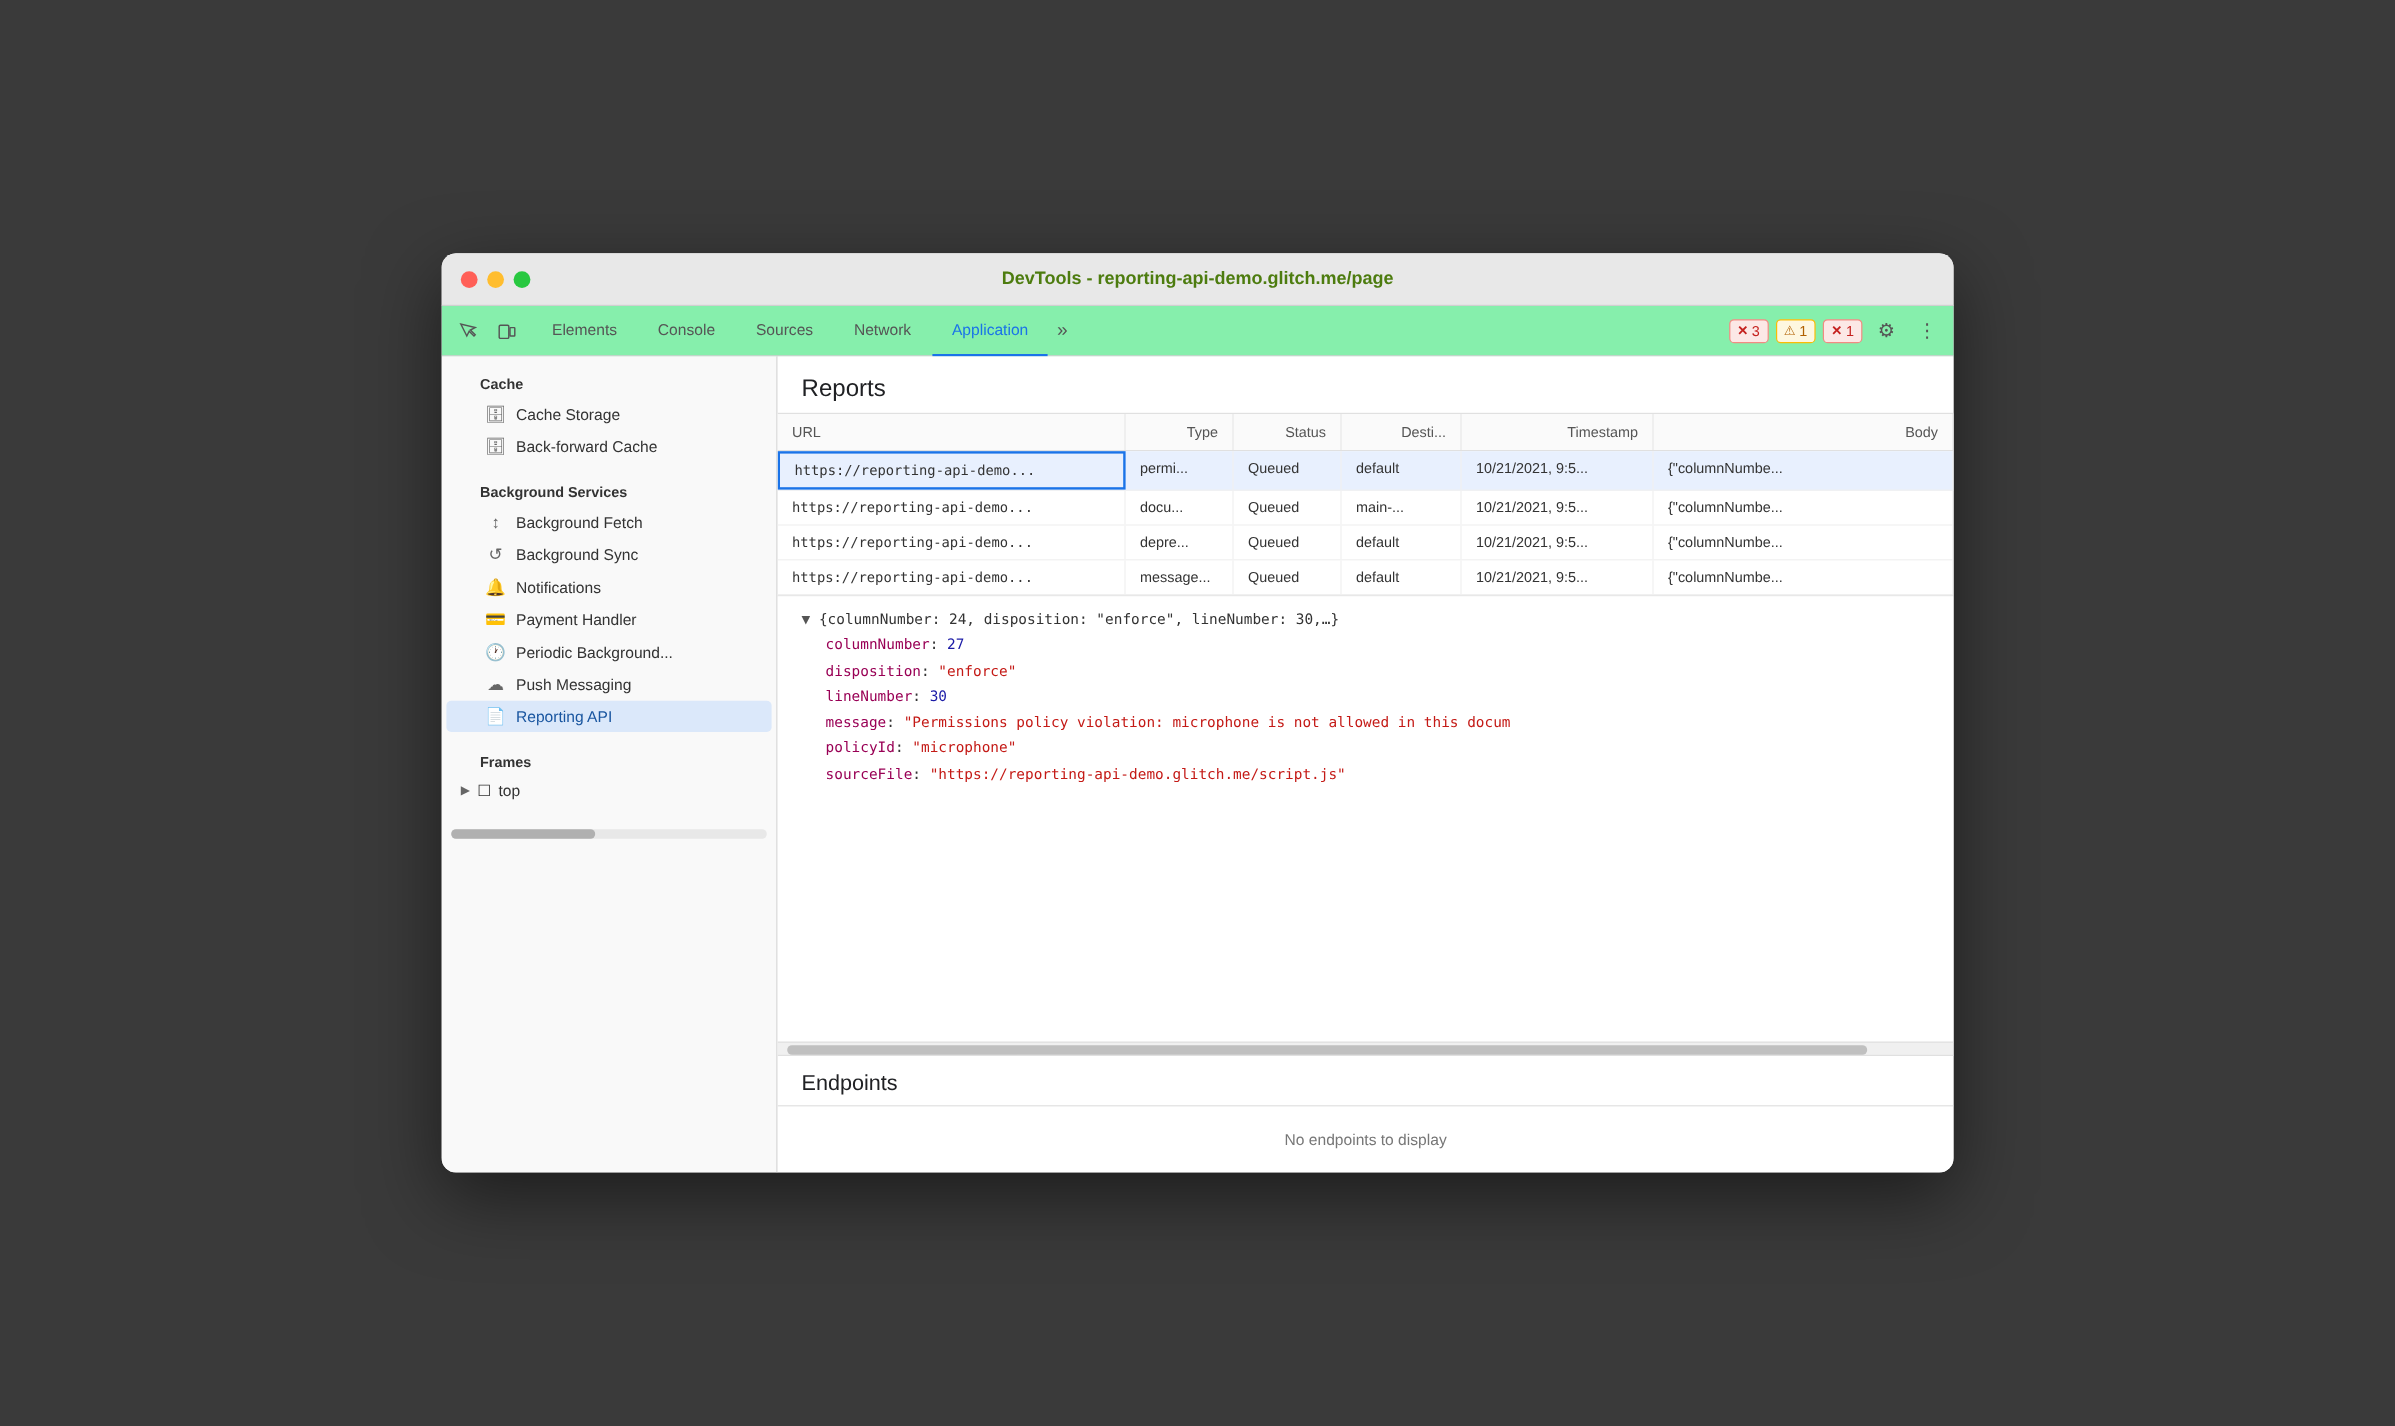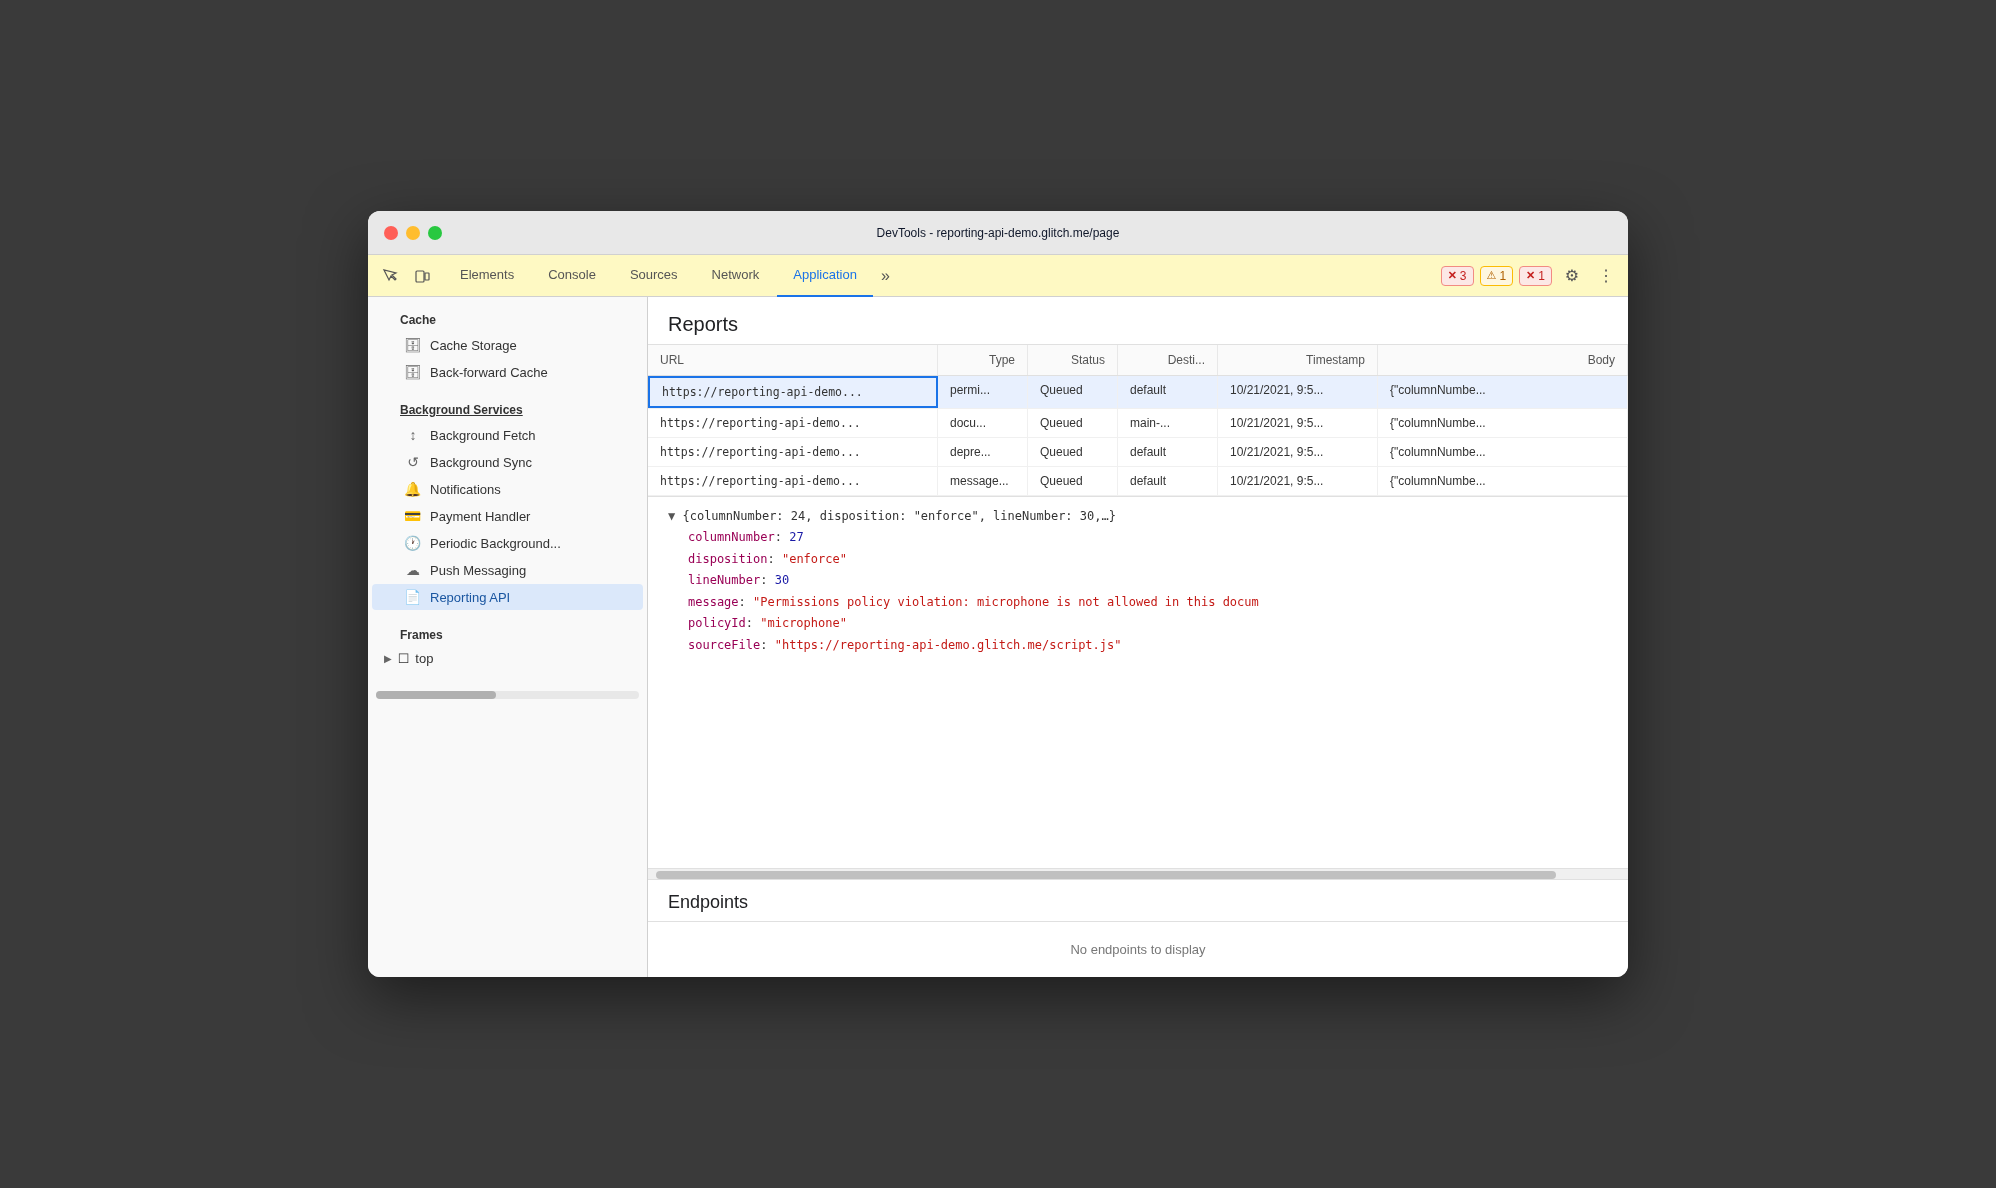--- a/index.html
+++ b/index.html
@@ -38,26 +38,26 @@
       border-radius: 50%;
       cursor: pointer;
     }
     .tl-close { background: #ff5f57; }
     .tl-min { background: #ffbd2e; }
     .tl-max { background: #28c840; }
     .titlebar-title {
       position: absolute;
       left: 50%;
       transform: translateX(-50%);
-      font-size: 12px;
-      font-weight: 400;
-      color: #0f172a;
+      font-size: 15px;
+      font-weight: 700;
+      color: #4d7c0f;
     }
     .toolbar {
-      background: #fef9c3;
+      background: #86efac;
       border-bottom: 1px solid #d0d0d0;
       display: flex;
       align-items: center;
       padding: 0 8px;
       height: 42px;
     }
     .toolbar-icons {
       display: flex;
       align-items: center;
       gap: 4px;
@@ -376,21 +376,21 @@
       <div class="sidebar-section-label">Cache</div>
       <div class="sidebar-item">
         <span class="sidebar-item-icon">🗄</span>
         <span>Cache Storage</span>
       </div>
       <div class="sidebar-item">
         <span class="sidebar-item-icon">🗄</span>
         <span>Back-forward Cache</span>
       </div>
 
-      <div class="sidebar-section-label" style="margin-top:10px;text-decoration:underline;">Background Services</div>
+      <div class="sidebar-section-label" style="margin-top:10px;">Background Services</div>
       <div class="sidebar-item">
         <span class="sidebar-item-icon">↕</span>
         <span>Background Fetch</span>
       </div>
       <div class="sidebar-item">
         <span class="sidebar-item-icon">↺</span>
         <span>Background Sync</span>
       </div>
       <div class="sidebar-item">
         <span class="sidebar-item-icon">🔔</span>

